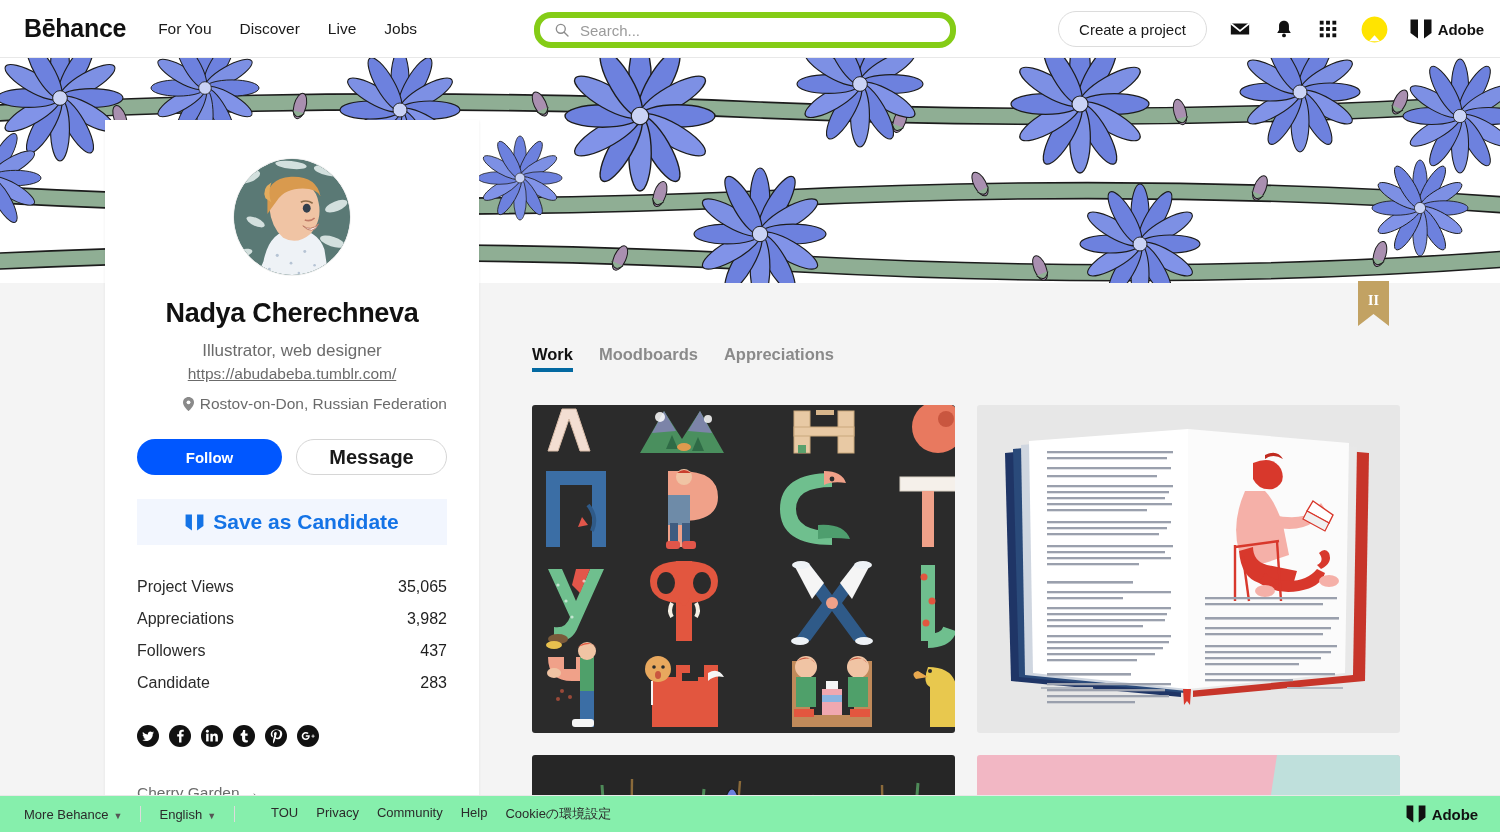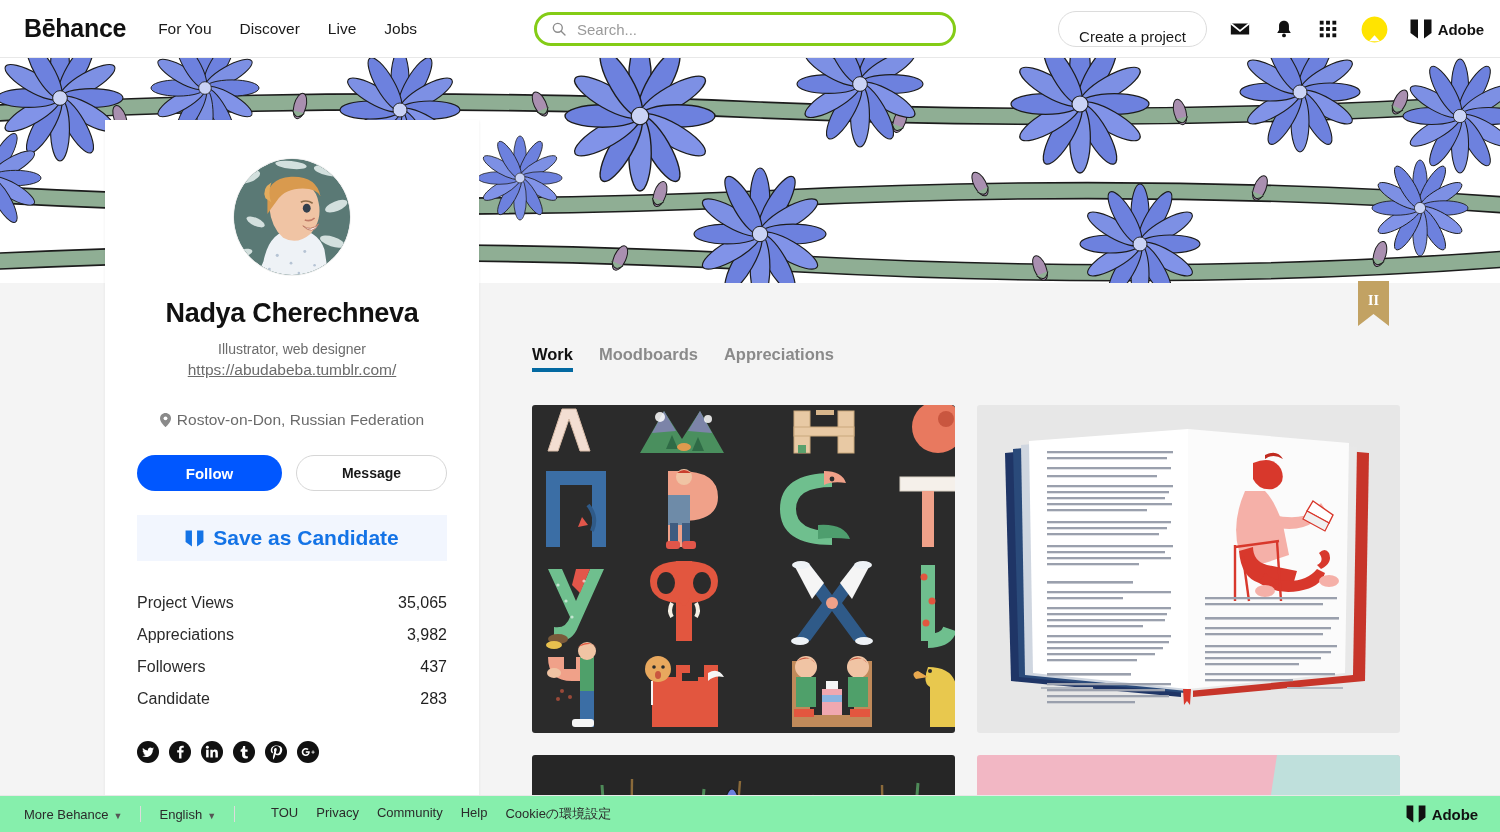--- a/index.html
+++ b/index.html
@@ -27,37 +27,37 @@
     font-family: "Liberation Sans", sans-serif;
   }
   .nav { display: flex; align-items: center; margin-left: 32px; gap: 28px; }
   .nav-item {
     font-size: 15.5px; color: #191919; font-weight: 500;
     cursor: pointer; white-space: nowrap;
   }
   .search-wrap {
     position: absolute; left: 534px; top: 12px;
     width: 422px; height: 34px;
-    border: 3px solid #84cc16; border-radius: 17px;
+    border: 6px solid #84cc16; border-radius: 17px;
     background: #fff;
     display: flex; align-items: center; padding: 12px 14px;
   }
   .search-icon { width: 16px; height: 16px; flex: 0 0 auto; margin-right: 10px; }
   .search-input {
     border: none; outline: none; background: transparent;
     font-size: 15px; color: #444; width: 100%;
     font-family: "Liberation Sans", sans-serif;
   }
   .search-input::placeholder { color: #9a9a9a; }
   .header-right {
     position: absolute; right: 16px; top: 0; height: 58px;
     display: flex; align-items: center; gap: 0;
   }
   .create-btn {
-    height: 36px; padding: 16px 20px;
+    height: 36px; padding: 8px 20px;
     border: 1px solid #dcdcdc; border-radius: 18px;
     background: #fff; font-size: 15px; color: #191919;
     cursor: pointer; white-space: nowrap;
     font-family: "Liberation Sans", sans-serif;
   }
   .hicon { width: 22px; height: 22px; margin-left: 22px; cursor: pointer; flex:0 0 auto; }
   .avatar-yellow {
     width: 27px; height: 27px; margin-left: 22px; cursor: pointer; flex:0 0 auto;
   }
   .adobe-logo { display: flex; align-items: center; margin-left: 22px; cursor: pointer; }
@@ -92,45 +92,45 @@
     margin: 0 auto; display: block; overflow: hidden;
     border: 1px solid #eee;
   }
   .pc-name {
     margin-top: 22px; text-align: center;
     font-size: 27px; font-weight: bold; color: #111;
     letter-spacing: -0.3px;
   }
   .pc-role {
     margin-top: 12px; text-align: center;
-    font-size: 14px; color: #6b6b6b;
+    font-size: 17px; color: #6b6b6b;
   }
   .pc-link {
     margin-top: 4px; text-align: center;
     font-size: 15.5px; color: #6b6b6b;
     text-decoration: underline; cursor: pointer;
   }
   .pc-loc {
-    margin-top: 32px; text-align: center;
+    margin-top: 12px; text-align: center;
     font-size: 15.5px; color: #6b6b6b;
-    display: flex; align-items: center; justify-content: center; gap: 6px;
+    display: flex; align-items: center; justify-content: flex-end; gap: 6px;
   }
   .pc-btnrow {
     margin-top: 26px; display: flex; gap: 14px; justify-content: center;
   }
   .btn-follow {
     width: 146px; height: 36px; border-radius: 18px;
     background: #0057ff; color: #fff; border: none;
     font-size: 15px; font-weight: bold; cursor: pointer;
     font-family: "Liberation Sans", sans-serif;
   }
   .btn-message {
     width: 152px; height: 36px; border-radius: 18px;
     background: #fff; color: #191919; border: 1px solid #d6d6d6;
-    font-size: 14px; font-weight: bold; cursor: pointer;
+    font-size: 20px; font-weight: bold; cursor: pointer;
     font-family: "Liberation Sans", sans-serif;
   }
   .btn-candidate {
     margin-top: 24px; width: 100%; height: 46px;
     background: #f2f6fe; border: none;
     display: flex; align-items: center; justify-content: center; gap: 9px;
     cursor: pointer;
   }
   .btn-candidate span {
     font-size: 21px; font-weight: bold; color: #1473e6;

